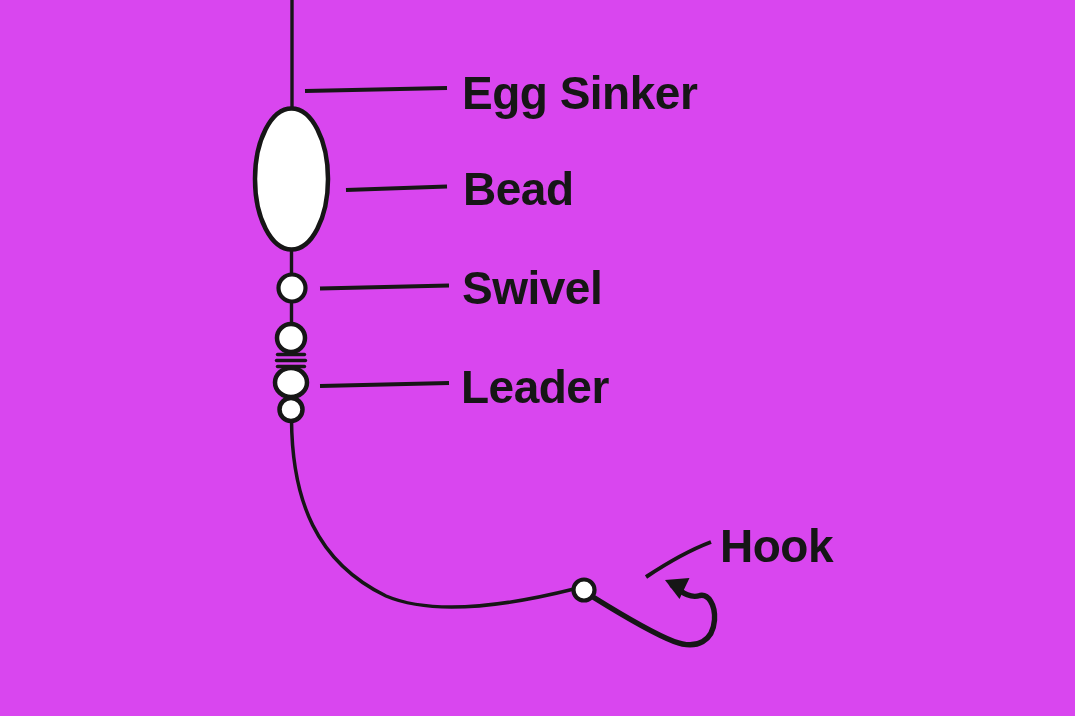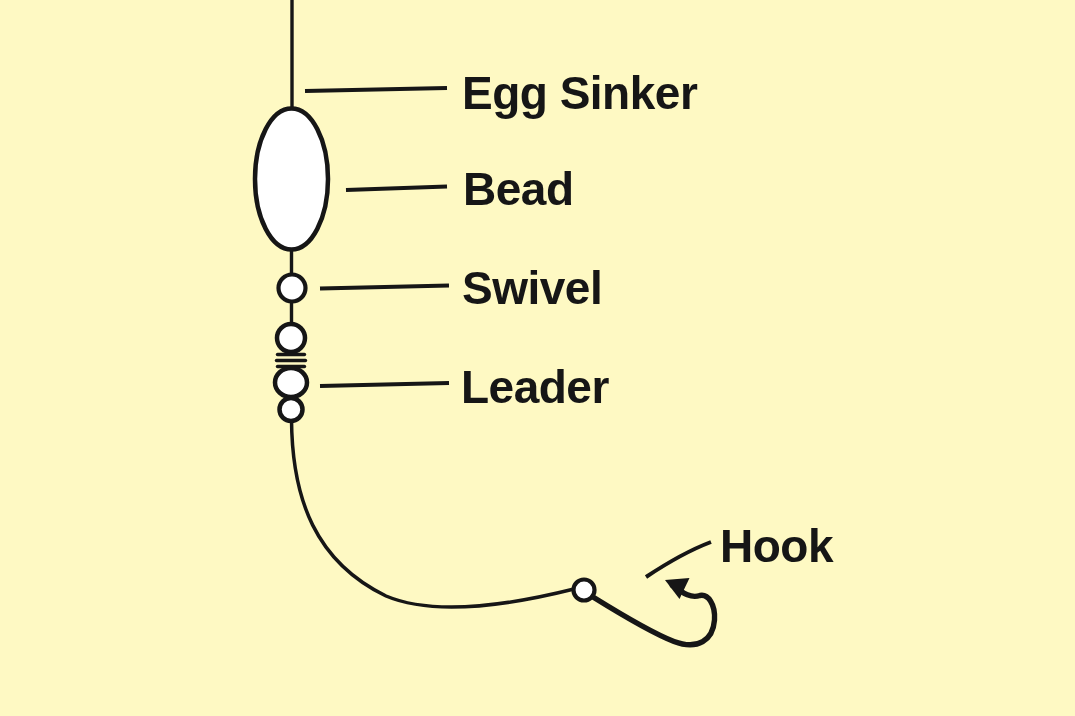--- a/index.html
+++ b/index.html
@@ -4,21 +4,21 @@
 <style>
   html, body {
     margin: 0;
     padding: 0;
     background: #ffffff;
   }
   .stage {
     position: relative;
     width: 1075px;
     height: 716px;
-    background: #fef9c3;
+    background: #d946ef;
     overflow: hidden;
     font-family: "Liberation Sans", sans-serif;
   }
   svg {
     display: block;
     position: absolute;
     inset: 0;
   }
   .ink-stroke {
     stroke: #161616;

